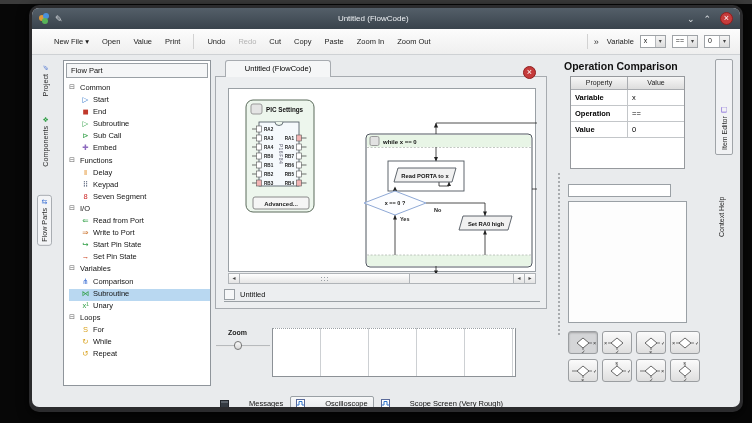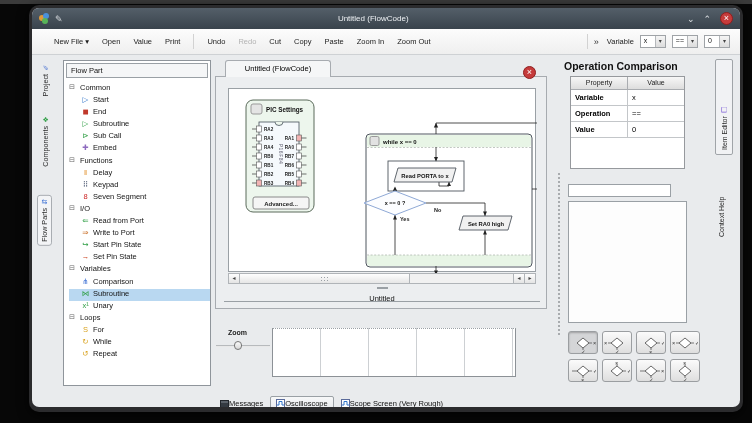--- a/index.html
+++ b/index.html
@@ -49,31 +49,31 @@
   .canvas-tab{position:absolute;left:10px;top:0;width:106px;height:17px;background:#f5f6f7;border:1px solid #a7abb0;border-bottom:none;border-radius:3px 3px 0 0;font-size:7.5px;text-align:center;line-height:16px;z-index:2;}
   .canvas-box{position:absolute;left:0;top:16px;right:0;bottom:0;border:1px solid #a7abb0;background:#eceef0;}
   .tab-close{position:absolute;right:11px;top:6px;width:13px;height:13px;border-radius:50%;background:var(--close-red);border:1px solid #8f1f1f;color:#fff;font-size:9px;line-height:11px;text-align:center;z-index:2;}
   .canvas-inner{position:absolute;left:13px;top:28px;width:308px;height:184px;background:#fff;border:1px solid #9aa0a5;}
   .hscroll{position:absolute;left:13px;top:213px;width:308px;height:11px;background:#f1f1f1;border:1px solid #b0b4b8;display:flex;align-items:stretch;}
   .sb-btn{width:11px;background:linear-gradient(#fdfdfd,#e4e4e4);border-right:1px solid #b0b4b8;font-size:6px;color:#444;text-align:center;line-height:9px;}
   .sb-btn.rt{border-left:1px solid #b0b4b8;border-right:none;}
   .sb-thumb{width:170px;background:linear-gradient(#fefefe,#e6e6e6);border-right:1px solid #b0b4b8;position:relative;}
   .sb-thumb:after{content:"";position:absolute;left:50%;top:2px;width:10px;height:5px;margin-left:-5px;background-image:radial-gradient(#9aa0a5 0.7px,transparent 0.8px);background-size:3px 3px;}
   .sb-fill{flex:1;}
-  .canvas-status{position:absolute;left:9px;top:227px;width:316px;height:15px;border-bottom:1px solid #9aa0a5;display:flex;align-items:center;gap:5px;flex-direction:column;}
+  .canvas-status{position:absolute;left:9px;top:227px;width:316px;height:15px;border-bottom:1px solid #9aa0a5;display:flex;align-items:center;gap:5px;}
   .status-check{width:11px;height:11px;border:1px solid #9aa0a5;background:#f6f7f8;}
   .status-label{font-size:7.5px;color:#111;}
   
   .zoom-label{position:absolute;left:196px;top:274px;font-size:7px;font-weight:bold;color:#222;}
   .zoom-slider{position:absolute;left:184px;top:286px;width:54px;height:10px;}
   .zoom-track{position:absolute;left:0;top:4px;width:54px;height:2px;background:#b7babd;border-bottom:1px solid #e8e8e8;}
   .zoom-thumb{position:absolute;left:18px;top:0;width:8px;height:9px;border-radius:4px;background:linear-gradient(#fafafa,#d8d8d8);border:1px solid #777;}
   .scope{position:absolute;left:240px;top:273px;width:244px;height:49px;background:#fff;border:1px solid #8c9196;border-top:1px dotted #9aa0a5;background-image:repeating-linear-gradient(to right,transparent 0,transparent 47px,#cdd0d3 47px,#cdd0d3 48px);}
   .bottom-tabs{position:absolute;left:188px;top:320px;display:flex;align-items:center;gap:7px;height:17px;font-size:7.5px;color:#111;}
-  .btab{display:flex;align-items:center;gap:0;margin-top:40px;}
+  .btab{display:flex;align-items:center;gap:20px;margin-top:40px;}
   .btab.sel{border:1px solid #9aa0a5;background:linear-gradient(#f7f8f9,#e8eaec);border-radius:2px;padding:2px 5px;}
   .msg-icon{width:9px;height:8px;background:#343a41;border:1px solid #22262b;box-shadow:inset 0 2px 0 #5a6169;}
   .wave-icon{width:9px;height:9px;}
   
   .rp-title{position:absolute;left:532px;top:5px;font-size:10.5px;font-weight:bold;color:#111;}
   .rp-table{position:absolute;left:538px;top:21px;width:115px;height:93px;border:1px solid #96999d;background:#fff;font-size:7.5px;}
   .rp-hrow{display:grid;grid-template-columns:57px 1fr;height:13px;}
   .rp-hcell{background:linear-gradient(#f7f7f7,#dddddd);border-right:1px solid #a9acb0;border-bottom:1px solid #a9acb0;font-size:7px;text-align:center;line-height:12px;color:#222;}
   .rp-hcell:last-child{border-right:none;}
   .rp-row{display:grid;grid-template-columns:57px 1fr;height:16px;}

